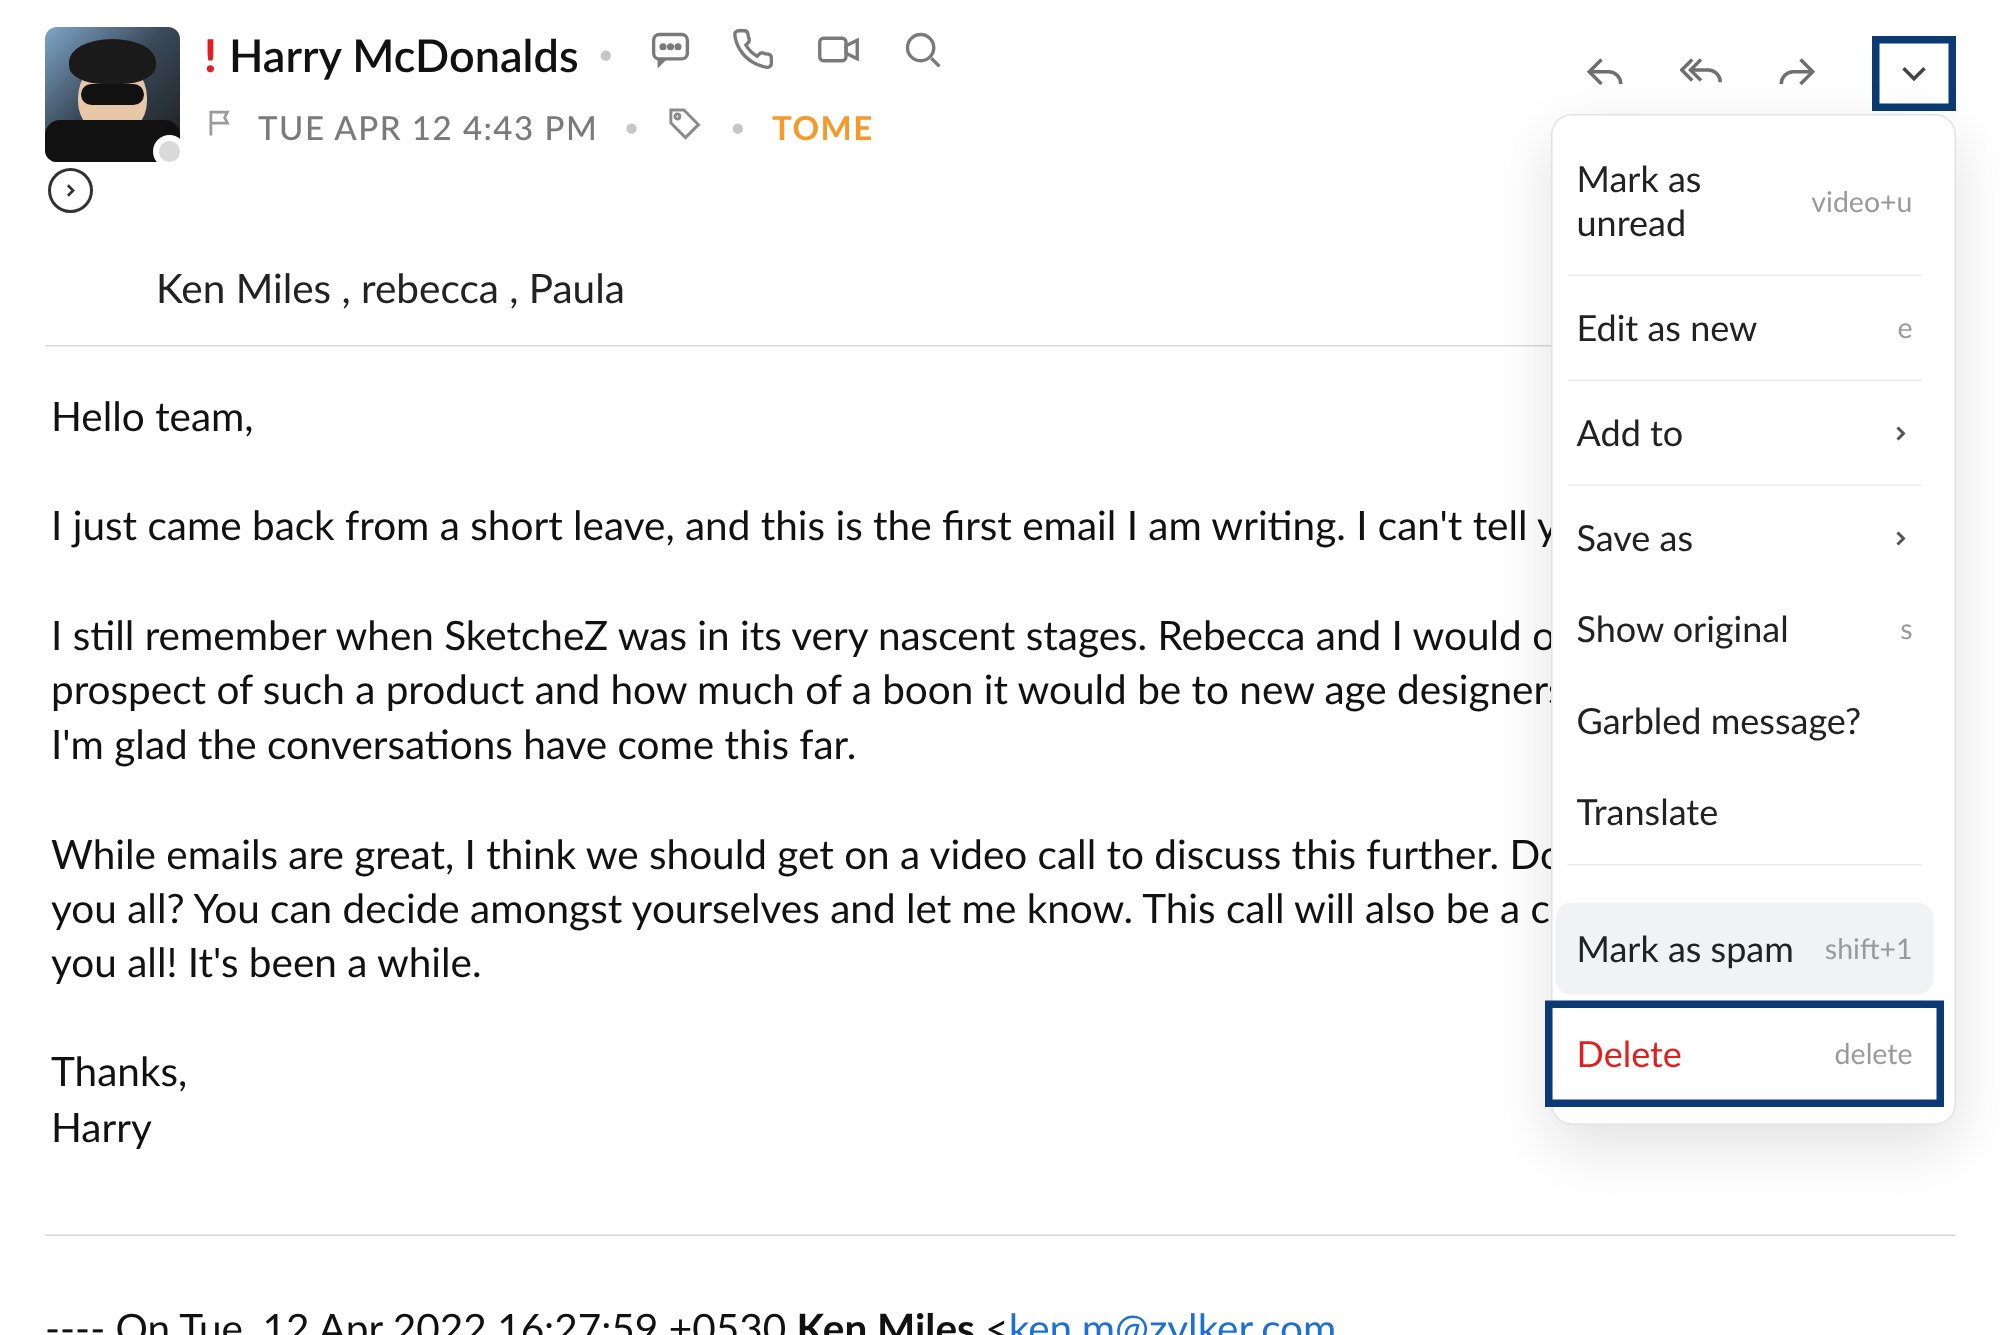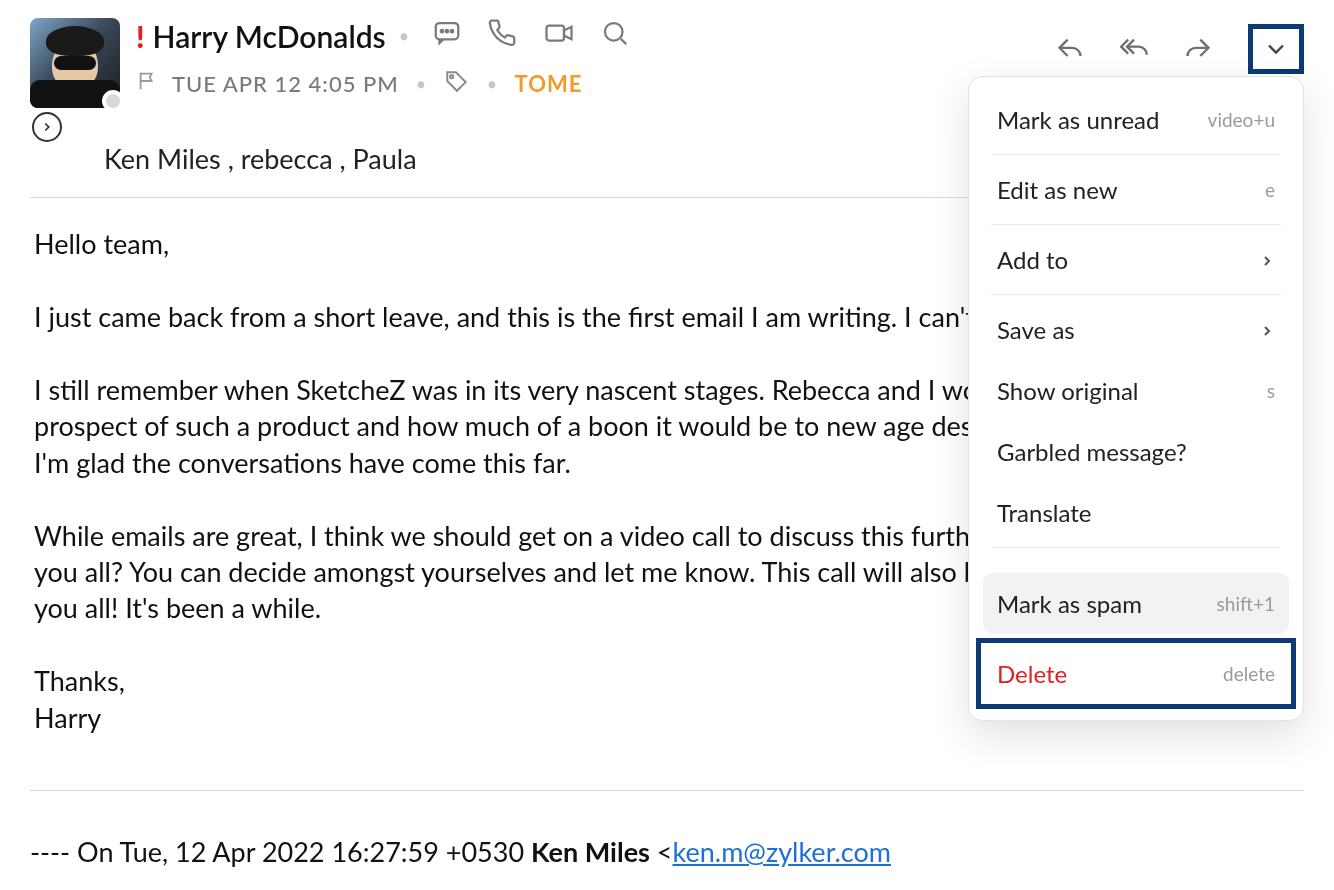--- a/index.html
+++ b/index.html
@@ -150,20 +150,21 @@
       border-radius:50%;
       display:flex; align-items:center; justify-content:center;
       margin-left:2px;
       flex:0 0 30px;
     }
     .expand-circle svg{width:14px;height:14px;stroke:#333;stroke-width:3;fill:none;}
     .recipients{
       font-size:27px;
       color:#222;
       margin-left:74px;
+      margin-top:33px;
     }
     hr.sep{
       border:none;
       border-top:1px solid #d9d9d9;
       margin:22px 0 28px 0;
     }
     
     .body{
       font-size:27px;
       line-height:1.35;
@@ -180,26 +181,26 @@
       font-size:27px;
       color:#111;
     }
     .quoted b{font-weight:700;}
     .quoted a{ color:#1e6fd6; text-decoration:underline;}
     
     .menu{
       position:absolute;
       right:30px;
       top:76px;
-      width:336px;
+      width:270px;
       background:#fff;
       border:1px solid #e2e2e2;
       border-radius:14px;
       box-shadow:0 14px 40px rgba(0,0,0,0.12);
-      padding:12px 14px 16px 14px;
+      padding:12px 14px 16px 2px;
       z-index:50;
     }
     .menu-item{
       display:flex;
       align-items:center;
       justify-content:space-between;
       font-size:24px;
       color:#222;
       padding:16px 14px;
       border-radius:10px;
@@ -273,21 +274,21 @@
         </div>
       </div>
 
       <div class="meta-line">
         <span class="flag">
           <svg viewBox="0 0 24 24" stroke-width="2">
               <path d="M5 3v18"></path>
               <path d="M5 4h12l-2 4 2 4H5"></path>
             </svg>
         </span>
-        <span class="timestamp">TUE APR 12 4:05 PM</span>
+        <span class="timestamp">TUE APR 12 4:43 PM</span>
         <span class="dot-sep">●</span>
         <span class="tag-icon">
           <svg viewBox="0 0 24 24" stroke-width="1.8">
               <path d="M20 13l-8 8-9-9V4h8l9 9z"></path>
               <circle cx="7" cy="8" r="1.5"></circle>
             </svg>
         </span>
         <span class="dot-sep">●</span>
         <span class="tag-label">TOME</span>
       </div>

